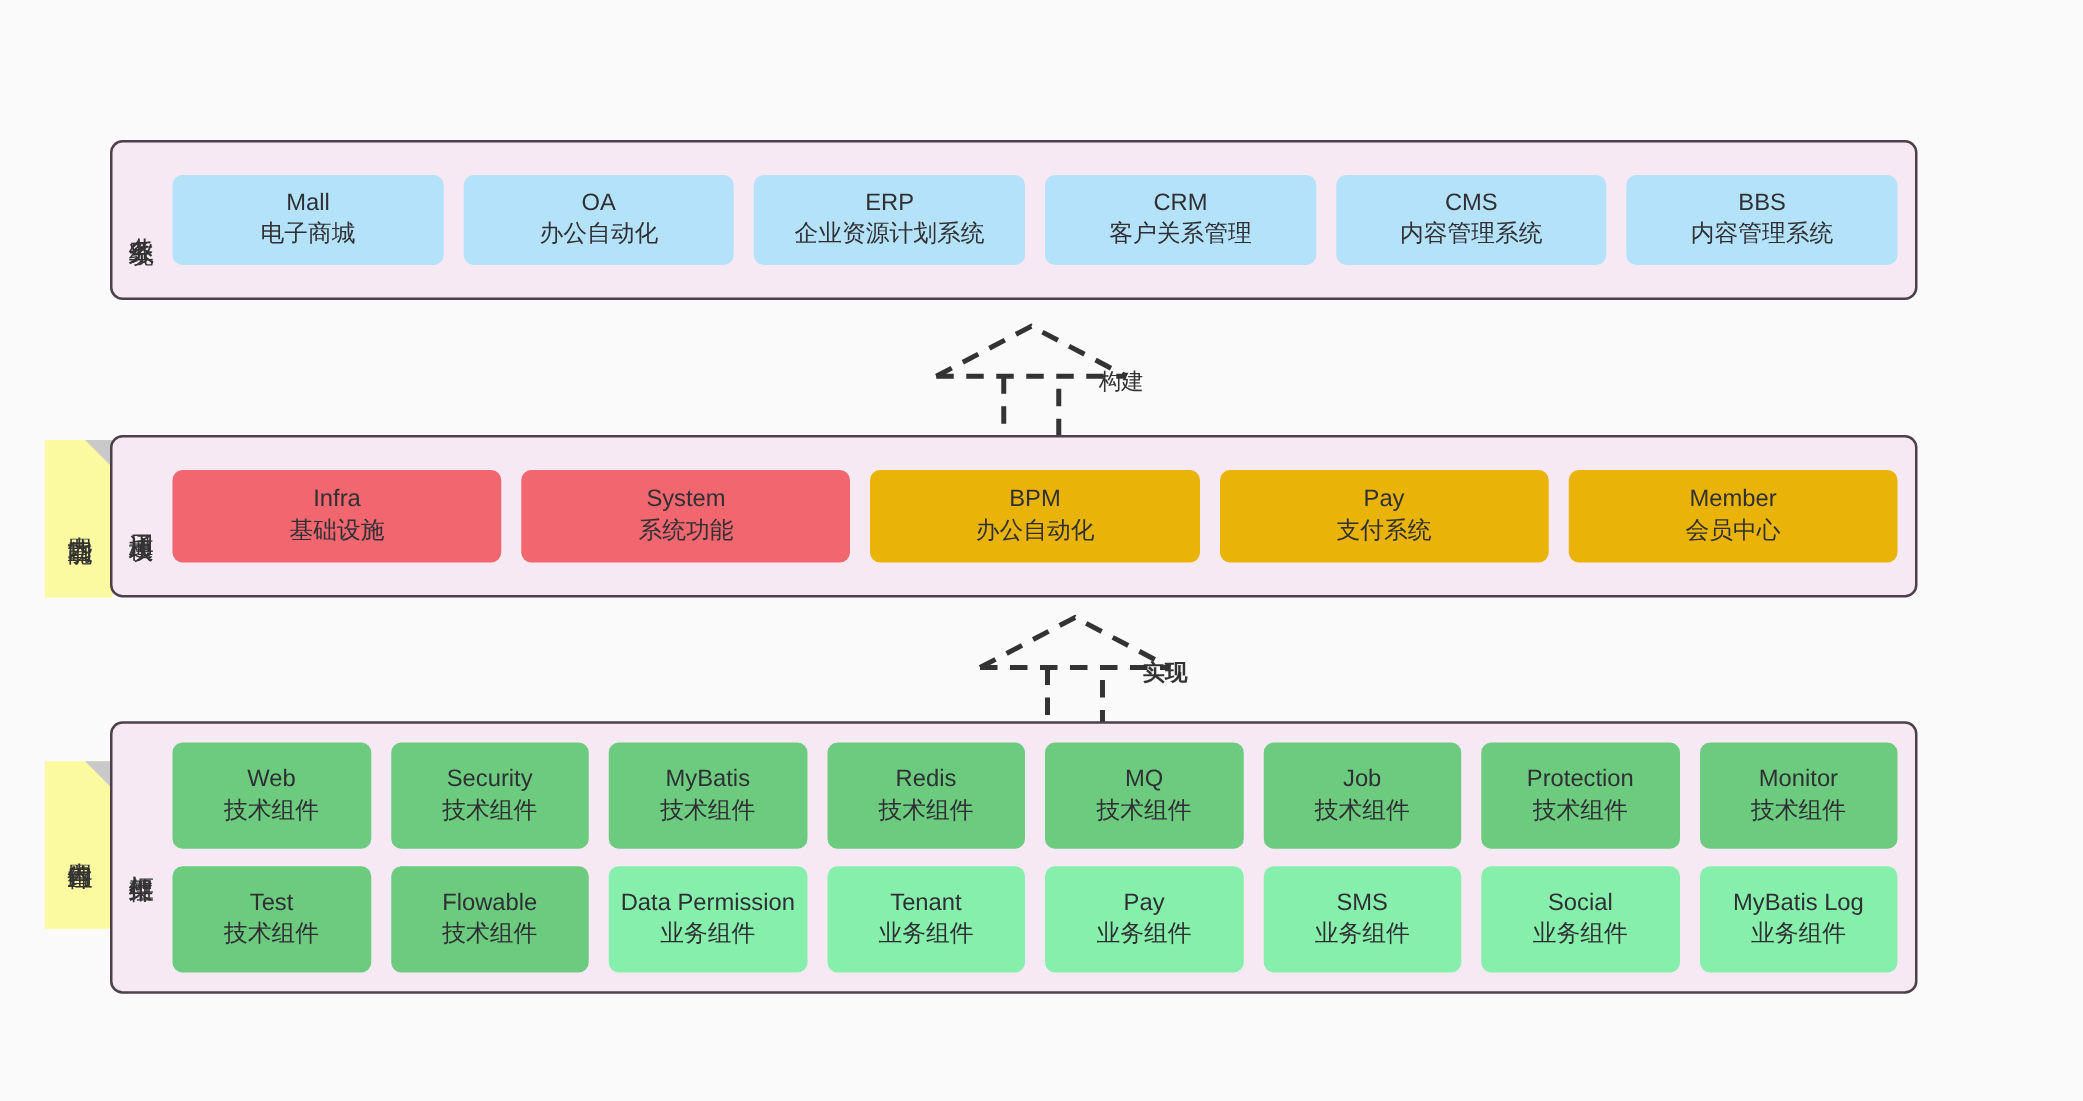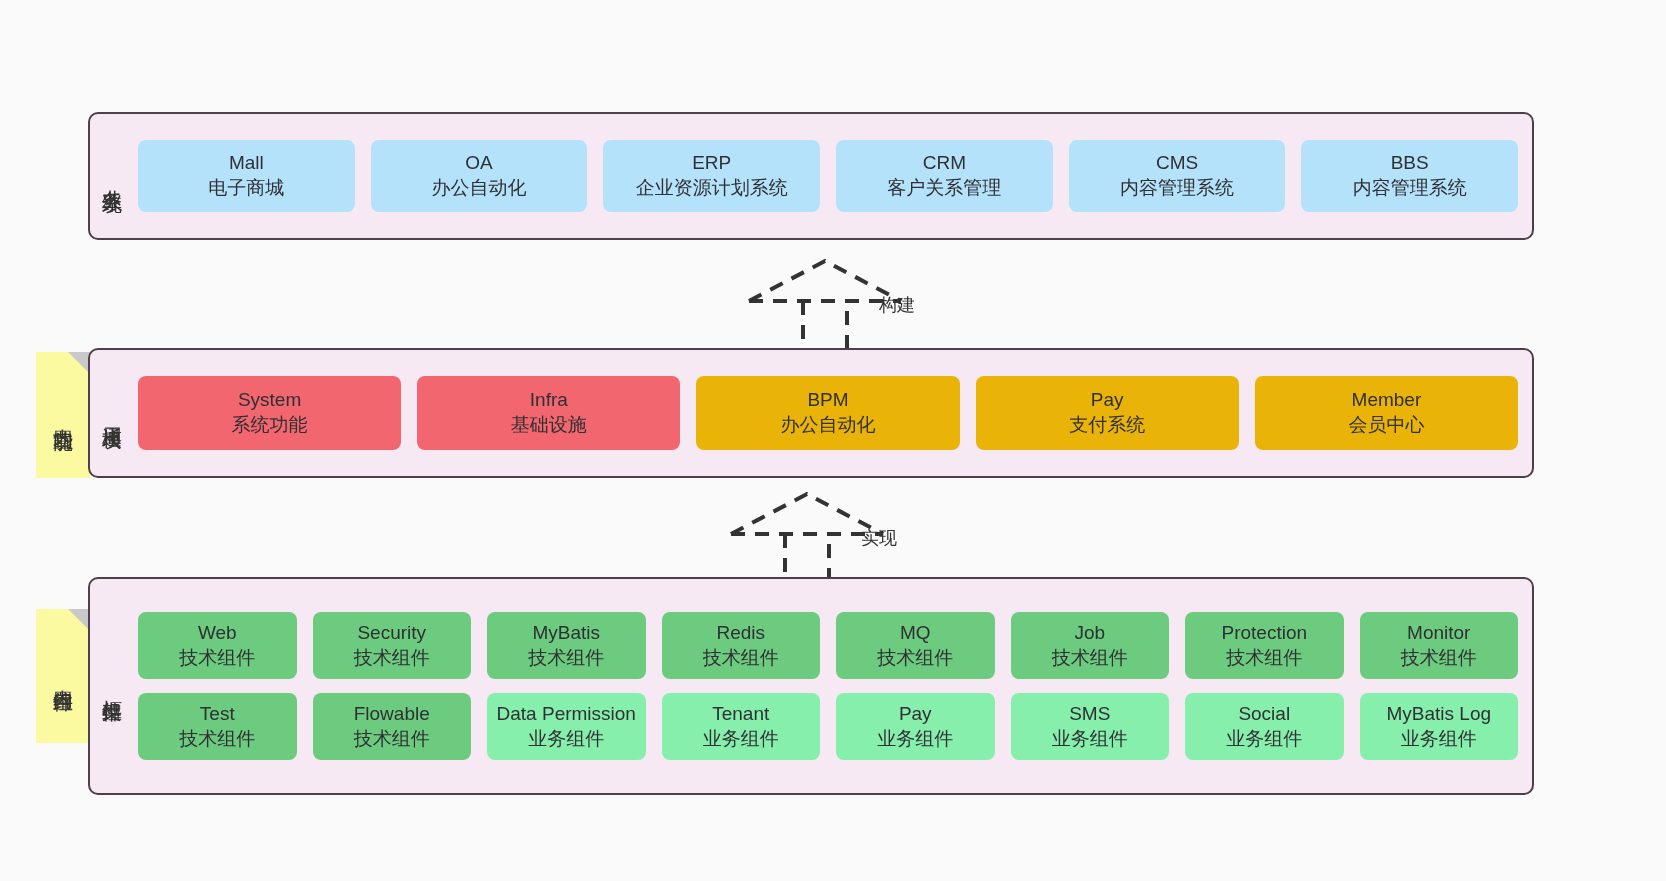--- a/index.html
+++ b/index.html
@@ -84,21 +84,21 @@
   .c-green      { background: #6ccb7f; }
   .c-lightgreen { background: #86efac; }
 
   
   #layer-business { left: 88px;  top: 112px; width: 1446px; height: 128px; }
   #layer-common   { left: 88px;  top: 348px; width: 1446px; height: 130px; }
   #layer-framework{ left: 88px;  top: 577px; width: 1446px; height: 218px; }
 
   #layer-business  .cell { height: 72px; }
   #layer-common    .cell { height: 74px; }
-  #layer-framework .cell { height: 67px; }
+  #layer-framework .cell { height: 85px; }
 
   
   .note {
     position: absolute;
     box-sizing: border-box;
     background: #fbfaa0;
     display: flex;
     align-items: center;
     justify-content: center;
     font-size: 20px;
@@ -130,21 +130,21 @@
   .arrow-label {
     position: absolute;
     left: 0; right: 0;
     top: 38px;
     text-align: right;
     font-size: 18px;
     color: #333333;
     background: transparent;
   }
   #arrow-build   { left: 735px; top: 255px; }
-  #arrow-realize { left: 717px; top: 488px; }
+  #arrow-realize { left: 770px; top: 488px; font-weight: bold; }
 </style>
 </head>
 <body>
 
 <div id="canvas">
 
   <div class="layer" id="layer-business">
     <div class="layer-title">业务系统</div>
     <div class="layer-body">
       <div class="row">
@@ -187,26 +187,26 @@
 
   <div class="note" id="note-common">
     <span>内置功能</span>
   </div>
 
   <div class="layer" id="layer-common">
     <div class="layer-title">通用模块</div>
     <div class="layer-body">
       <div class="row">
         <div class="cell c-red">
+          <span class="l1">Infra</span>
+          <span class="l2">基础设施</span>
+        </div>
+        <div class="cell c-red">
           <span class="l1">System</span>
           <span class="l2">系统功能</span>
-        </div>
-        <div class="cell c-red">
-          <span class="l1">Infra</span>
-          <span class="l2">基础设施</span>
         </div>
         <div class="cell c-pink">
           <span class="l1">BPM</span>
           <span class="l2">办公自动化</span>
         </div>
         <div class="cell c-pink">
           <span class="l1">Pay</span>
           <span class="l2">支付系统</span>
         </div>
         <div class="cell c-pink">

